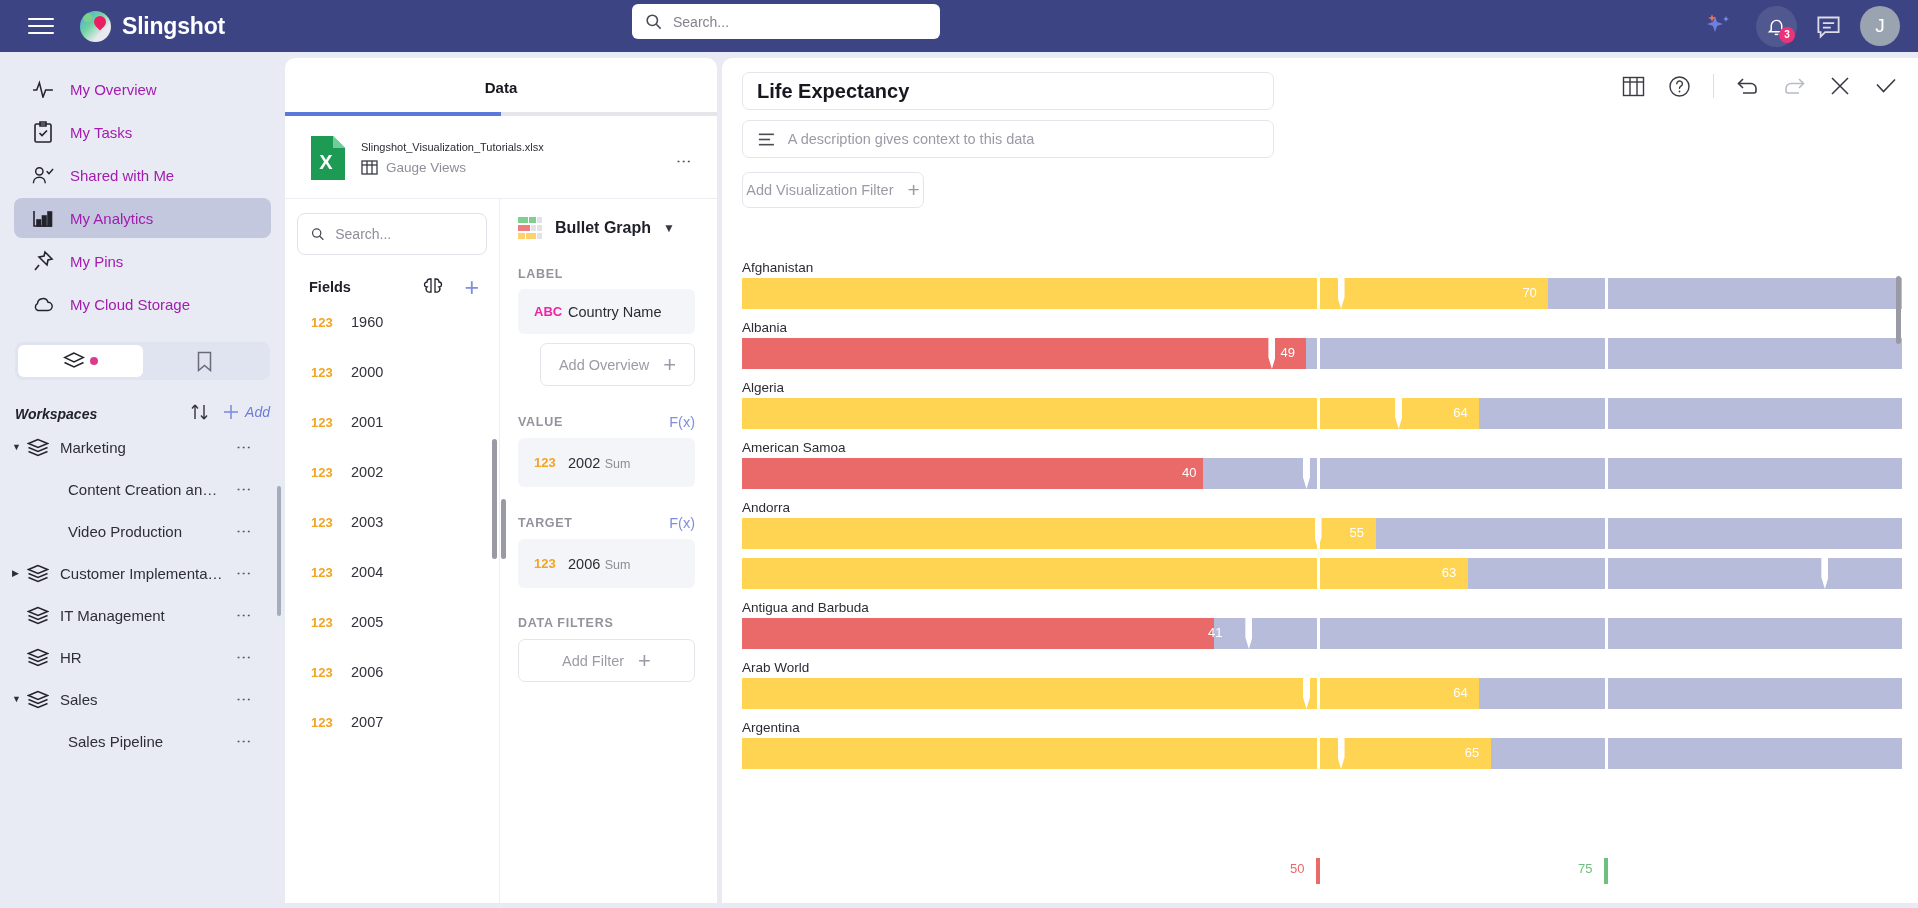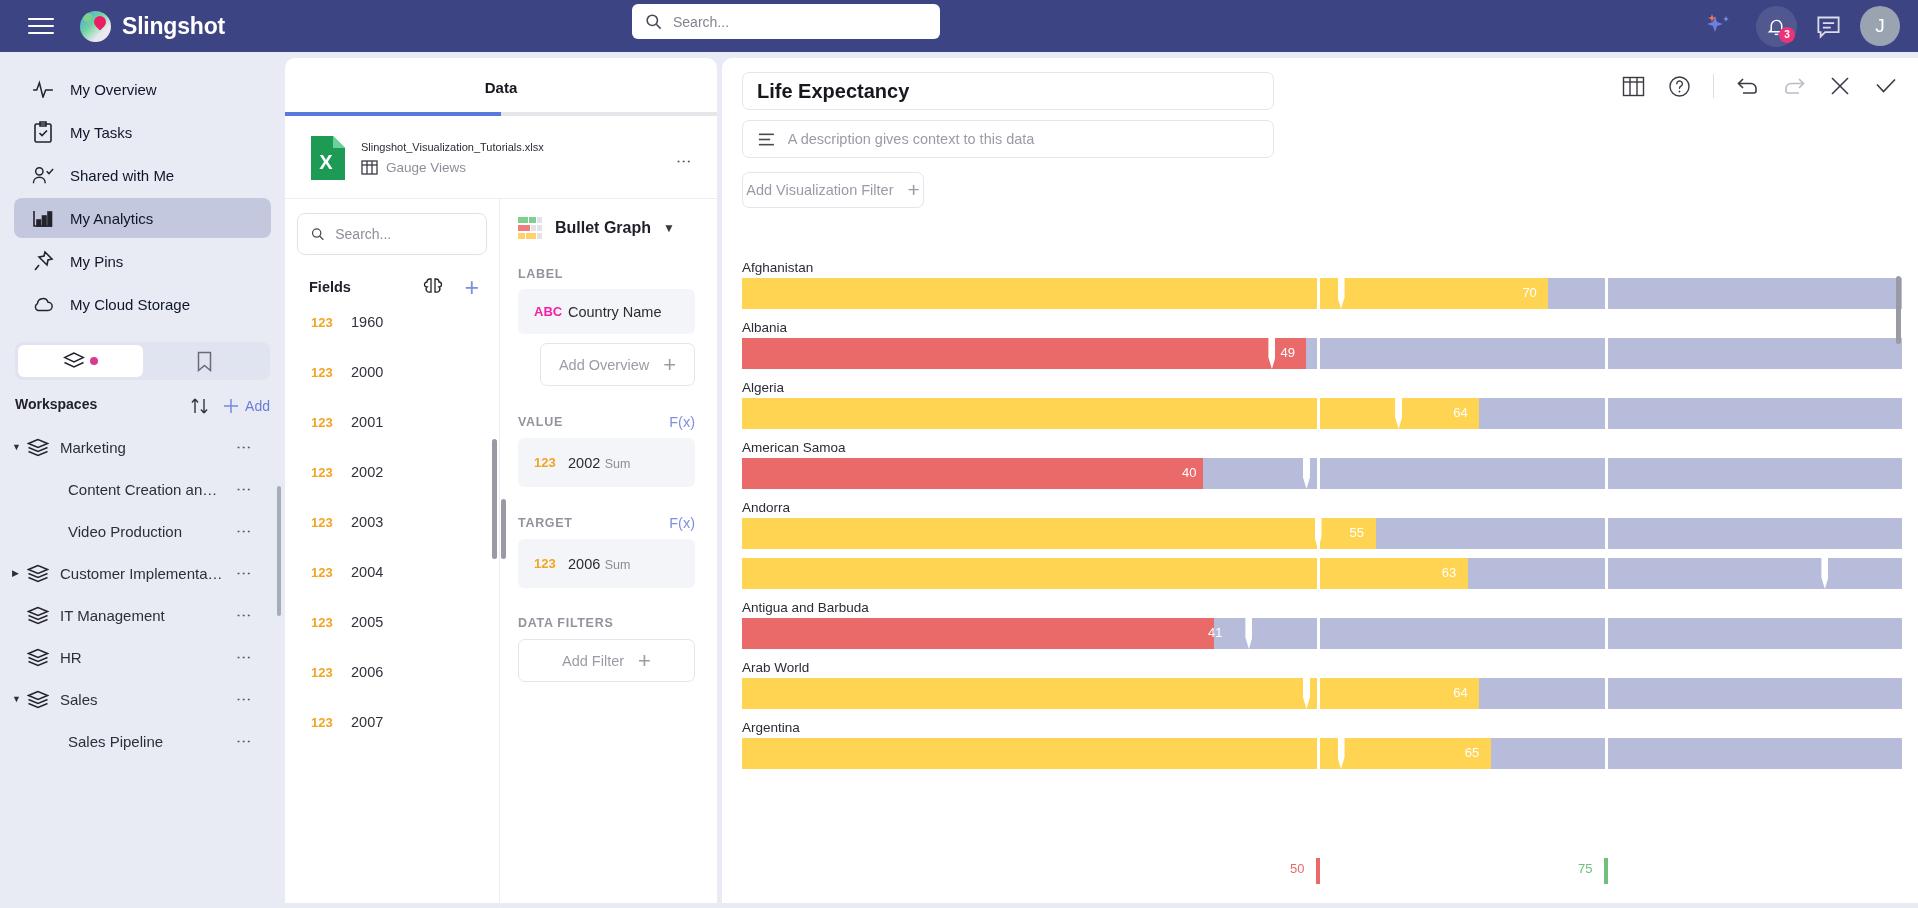--- a/index.html
+++ b/index.html
@@ -66,35 +66,35 @@
     position: absolute; left: 0; top: 52px; width: 285px; height: 856px;
     background: #e8ebf4;
   }
   .nav-list { padding-top: 14px; }
   .nav-item {
     display: flex; align-items: center; height: 40px; margin: 3px 14px;
     padding-left: 18px; border-radius: 8px; cursor: pointer; gap: 16px;
   }
   .nav-item.active { background: #c3c8de; }
   .nav-item .nav-ico { width: 22px; height: 22px; flex: none; display: flex; align-items: center; justify-content: center; }
-  .nav-item .nav-label { font-size: 15px; color: #0f172a; }
+  .nav-item .nav-label { font-size: 15px; color: #a21caf; }
 
   .seg-wrap {
     display: flex; margin: 18px 15px 0 15px; background: #e0e4f0;
     border-radius: 8px; height: 38px; padding: 3px;
   }
   .seg {
     flex: 1; display: flex; align-items: center; justify-content: center;
     border-radius: 6px; cursor: pointer; position: relative;
   }
   .seg.active { background: #fff; }
   .seg-dot { width: 8px; height: 8px; border-radius: 50%; background: #d93b8e; margin-left: 5px; }
 
   .ws-header {
-    display: flex; align-items: flex-start; margin: 16px 15px 4px 15px; height: 26px;
+    display: flex; align-items: flex-end; margin: 16px 15px 4px 15px; height: 26px; font-style: italic;
   }
   .ws-title { font-size: 14px; font-weight: bold; color: #21212a; flex: 1; }
   .ws-sort { width: 22px; height: 20px; cursor: pointer; margin-right: 10px; }
   .ws-add { display: flex; align-items: center; gap: 4px; cursor: pointer; }
   .ws-add-label { font-size: 14px; color: #6b7cd6; }
 
   .ws-list { position: relative; }
   .ws-row {
     display: flex; align-items: center; height: 42px; padding-left: 12px;
     cursor: pointer; position: relative;

